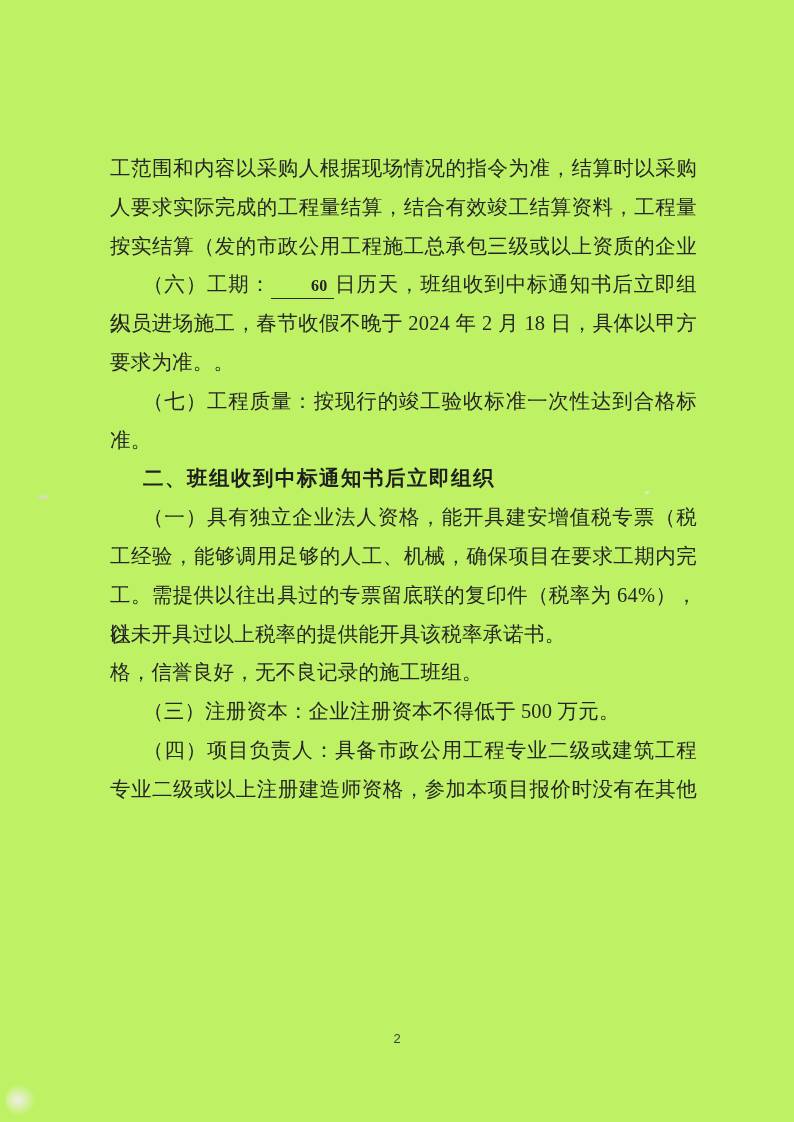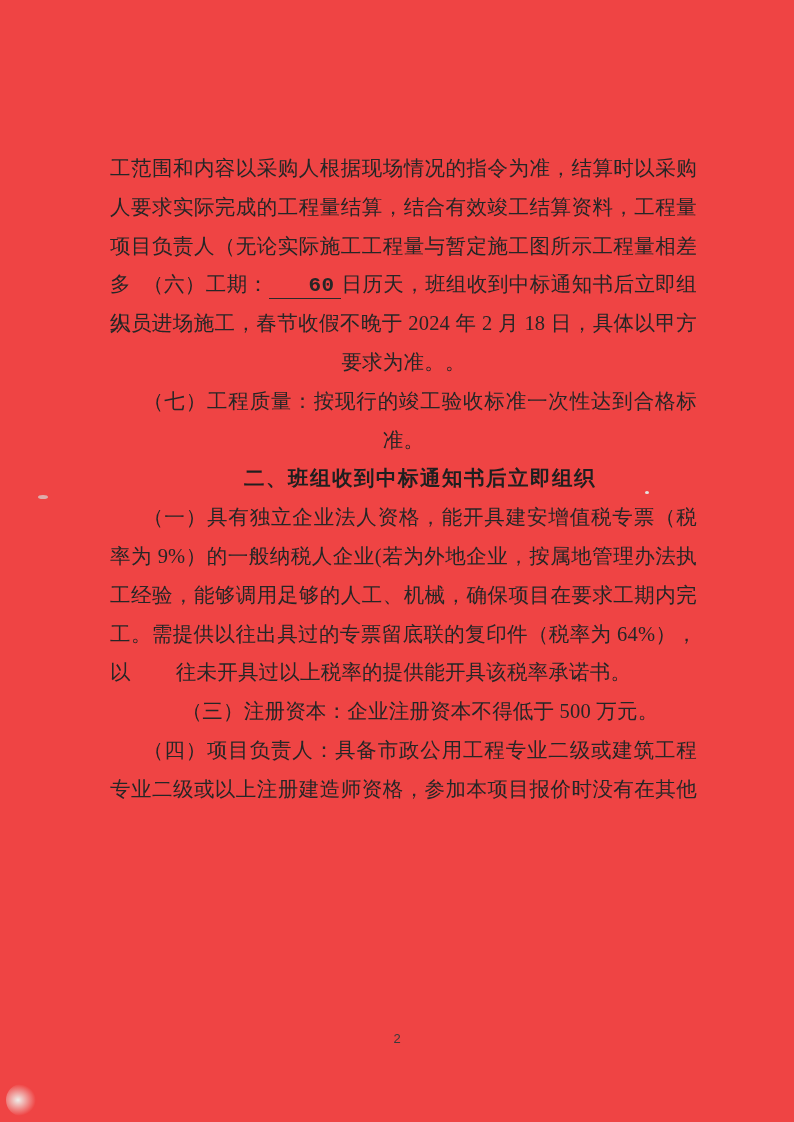--- a/index.html
+++ b/index.html
@@ -4,36 +4,36 @@
 <style>
   html, body {
     margin: 0;
     padding: 0;
     background: #ffffff;
   }
   .page {
     position: relative;
     width: 794px;
     height: 1122px;
-    background: #ef4444;
+    background: #bef264;
     overflow: hidden;
     font-family: "Liberation Serif", "DejaVu Serif", serif;
     color: #262626;
   }
   .textcol {
     position: absolute;
     left: 110px;
     top: 149px;
     width: 587px;
   }
   .ln {
     font-size: 20.5px;
     line-height: 38.8px;
     height: 38.8px;
-    text-align: center;
+    text-align: left;
     letter-spacing: 0.2px;
   }
   
   .j {
     text-align: justify;
     text-align-last: justify;
   }
   
   .i {
     text-indent: 33px;
@@ -41,23 +41,23 @@
   .heading {
     font-family: "Liberation Sans", "DejaVu Sans", sans-serif;
     font-weight: bold;
     letter-spacing: 1.5px;
     color: #1f1f1f;
   }
   .u-val {
     display: inline-block;
     border-bottom: 1.6px solid #2a2a2a;
     padding: 0 7px;
-    font-family: Liberation Mono, monospace;
+    font-family: Liberation Serif, serif;
     font-weight: 600;
-    font-size: 21px;
+    font-size: 16px;
     line-height: 24px;
   }
   .pagenum {
     position: absolute;
     top: 1031px;
     left: 0;
     width: 100%;
     text-align: center;
     font-family: "Liberation Sans", "DejaVu Sans", sans-serif;
     font-size: 13px;
@@ -95,37 +95,37 @@
 </style>
 </head>
 <body>
 
 <div class="page">
 
   <div class="textcol">
 
     <div class="ln j">工范围和内容以采购人根据现场情况的指令为准，结算时以采购</div>
     <div class="ln j">人要求实际完成的工程量结算，结合有效竣工结算资料，工程量</div>
-    <div class="ln j">项目负责人（无论实际施工工程量与暂定施工图所示工程量相差多</div>
+    <div class="ln j">按实结算（发的市政公用工程施工总承包三级或以上资质的企业</div>
 
     <div class="ln j i"><span>（六）工期：</span><span class="u-val">60</span><span>日历天，班组收到中标通知书后立即组织</span></div>
     <div class="ln j">人员进场施工，春节收假不晚于 2024 年 2 月 18 日，具体以甲方</div>
     <div class="ln">要求为准。。</div>
 
     <div class="ln j i">（七）工程质量：按现行的竣工验收标准一次性达到合格标</div>
     <div class="ln">准。</div>
 
     <div class="ln i heading">二、班组收到中标通知书后立即组织</div>
 
     <div class="ln j i">（一）具有独立企业法人资格，能开具建安增值税专票（税</div>
-    <div class="ln j">率为 9%）的一般纳税人企业(若为外地企业，按属地管理办法执</div>
     <div class="ln j">工经验，能够调用足够的人工、机械，确保项目在要求工期内完</div>
     <div class="ln j">工。需提供以往出具过的专票留底联的复印件（税率为 64%），以</div>
     <div class="ln">往未开具过以上税率的提供能开具该税率承诺书。</div>
 
+    <div class="ln">格，信誉良好，无不良记录的施工班组。</div>
 
     <div class="ln i">（三）注册资本：企业注册资本不得低于 500 万元。</div>
 
     <div class="ln j i">（四）项目负责人：具备市政公用工程专业二级或建筑工程</div>
     <div class="ln j">专业二级或以上注册建造师资格，参加本项目报价时没有在其他</div>
 
   </div>
 
   <div class="pagenum">2</div>
 

